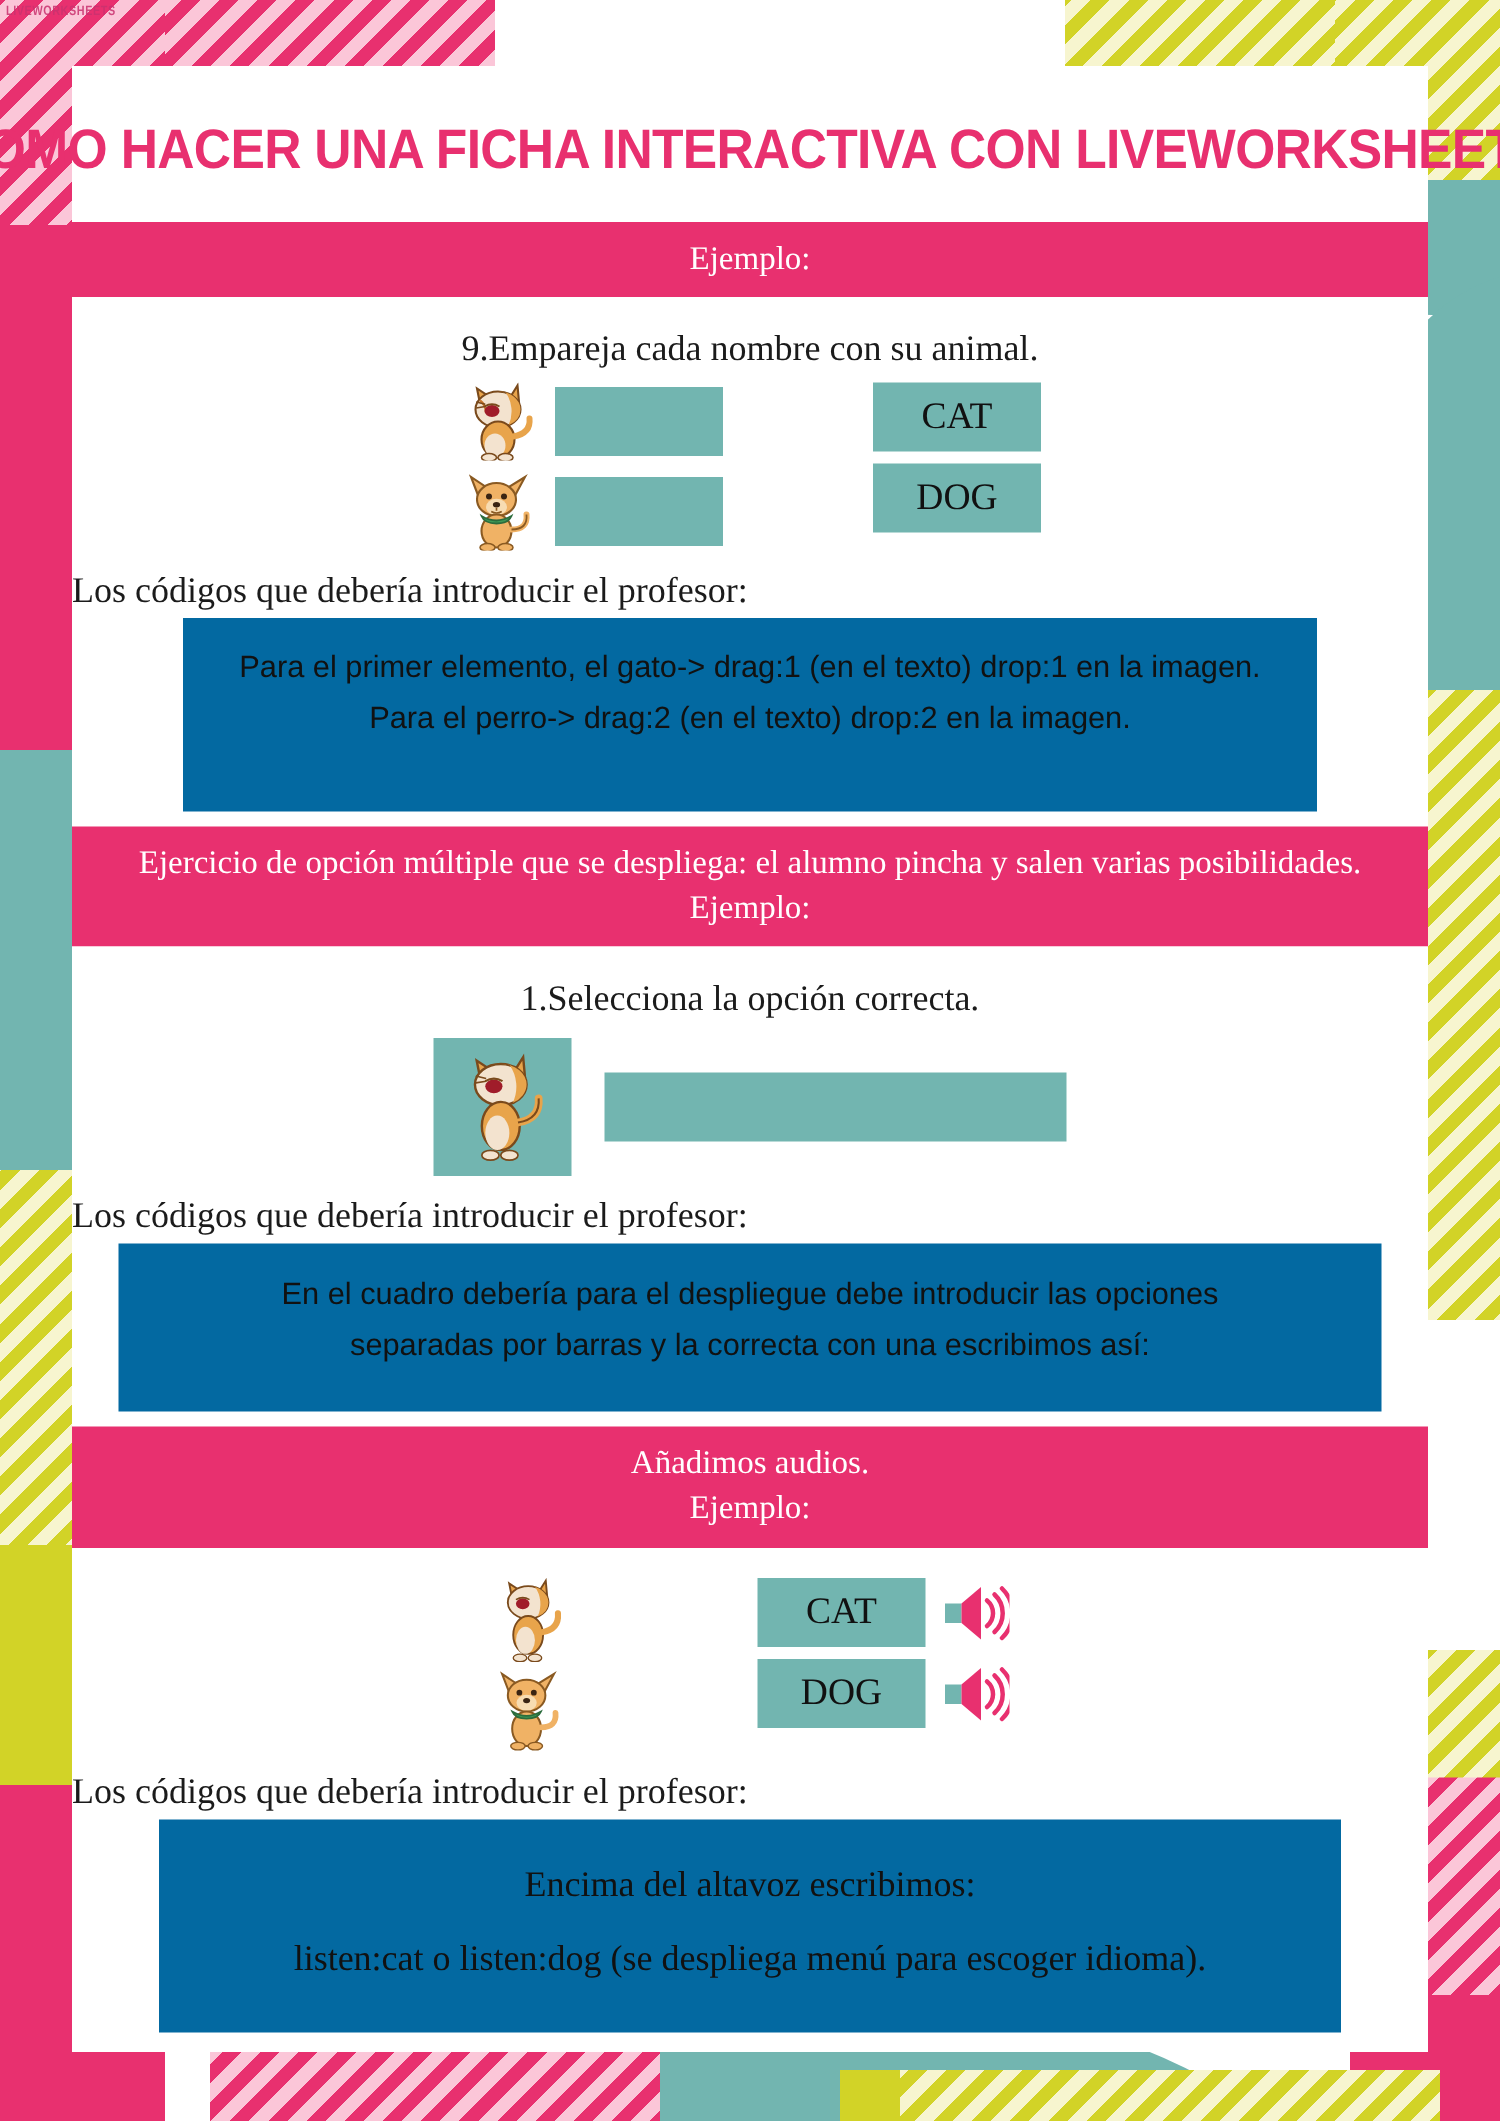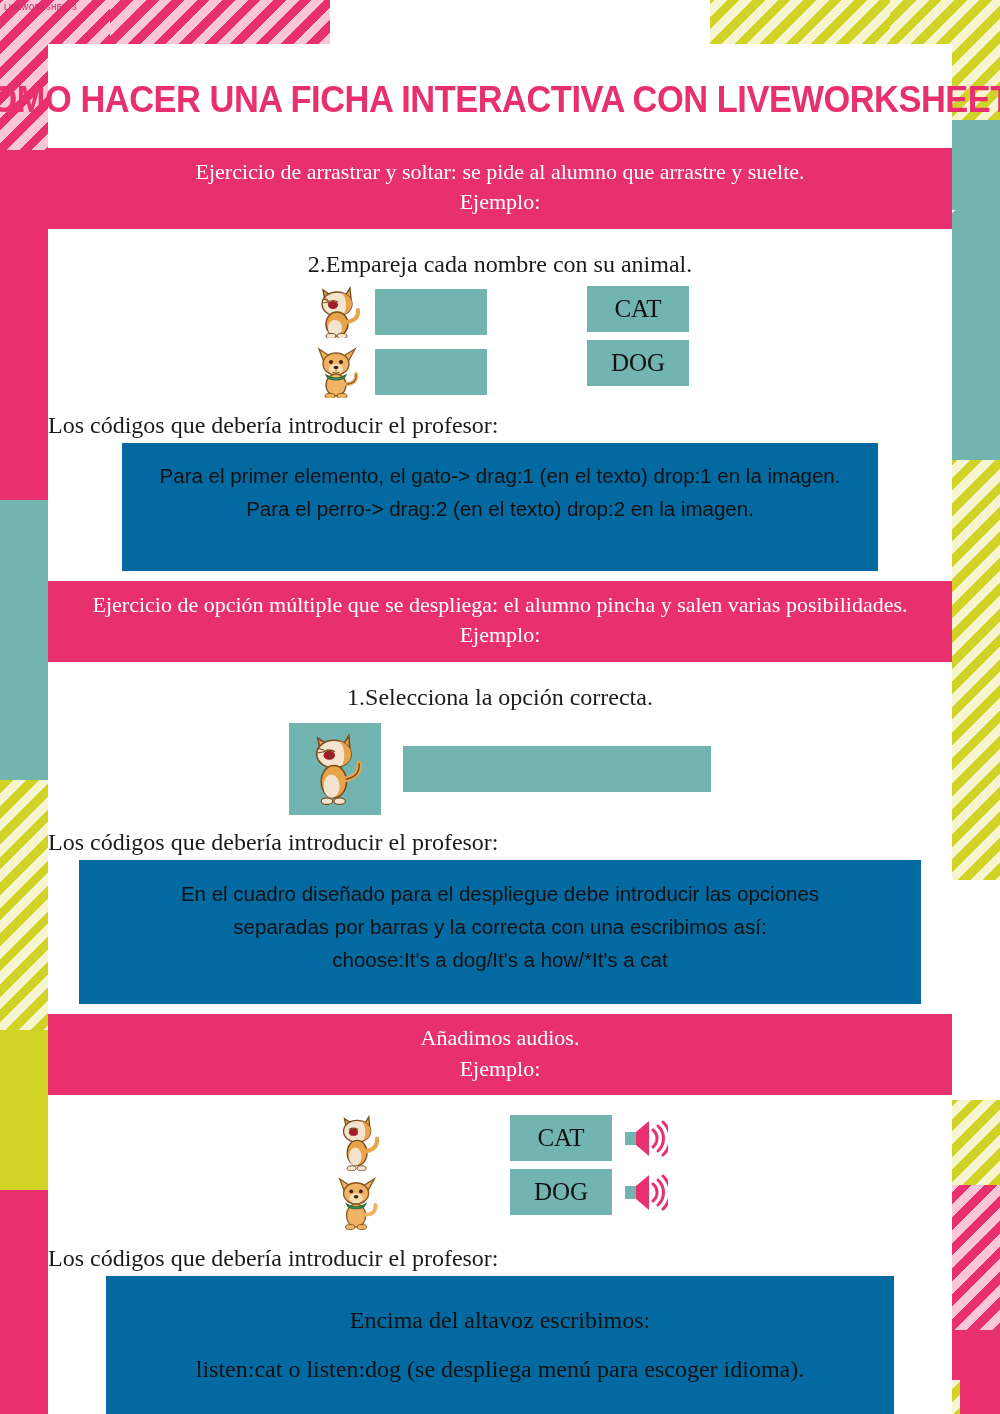--- a/index.html
+++ b/index.html
@@ -84,21 +84,21 @@
   
   .match{
     display:flex;justify-content:center;align-items:flex-start;
     gap:100px;margin:4px 0 0 0;
   }
   .match-left{display:flex;flex-direction:column;gap:8px;}
   .match-row{display:flex;align-items:center;gap:10px;}
   .drop{width:112px;height:46px;background:#72b5b0;}
   .match-right{display:flex;flex-direction:column;gap:8px;}
   .word{
-    width:102px;height:46px;background:#72b5b0;color:#111111;
+    width:112px;height:46px;background:#72b5b0;color:#111111;
     display:flex;align-items:center;justify-content:center;
     font-size:25px;font-family:"Liberation Serif",serif;
   }
 
   
   .choose{
     display:flex;justify-content:center;align-items:center;
     gap:22px;margin:12px 0 8px 0;
   }
   .img-tile{
@@ -149,26 +149,25 @@
   <div style="position:absolute;left:4px;top:2px;font-family:'Liberation Sans',sans-serif;font-size:9px;font-weight:bold;color:#c9326f;letter-spacing:0.5px;transform:scaleX(0.8);transform-origin:left top;opacity:.85;">LIVEWORKSHEETS</div>
 </div>
 
 <div id="sheet">
 
   <div class="title-wrap">
     <div class="title">COMO HACER UNA FICHA INTERACTIVA CON LIVEWORKSHEETS</div>
   </div>
 
   <div class="band">
-    <div class="line">Ejercicio de arrastrar y soltar: se pide al alumno que arrastre y suelte.</div>
     <div class="line">Ejemplo:</div>
   </div>
 
   <div class="block">
-    <div class="q">2.Empareja cada nombre con su animal.</div>
+    <div class="q">9.Empareja cada nombre con su animal.</div>
 
     <div class="match">
       <div class="match-left">
 
         <div class="match-row">
           <span>
             <svg class="pet" width="54" height="52" viewBox="0 0 54 52" aria-hidden="true">
               <path d="M14 14 L12 4 L21 10 Z" fill="#e8a44b" stroke="#7a4a1c" stroke-width="1.4"></path>
               <path d="M34 10 L39 2 L40 13 Z" fill="#e8a44b" stroke="#7a4a1c" stroke-width="1.4"></path>
               <ellipse cx="26" cy="18" rx="15" ry="12" fill="#f3e3cf" stroke="#7a4a1c" stroke-width="1.4"></ellipse>
@@ -247,23 +246,22 @@
             <ellipse cx="20" cy="59" rx="5" ry="2.8" fill="#f3e3cf" stroke="#7a4a1c" stroke-width="1"></ellipse>
             <ellipse cx="31" cy="59" rx="5" ry="2.8" fill="#f3e3cf" stroke="#7a4a1c" stroke-width="1"></ellipse>
           </svg>
         </span>
       </div>
       <div class="select"></div>
     </div>
 
     <div class="codes-label">Los códigos que debería introducir el profesor:</div>
     <div class="codebox cb2">
-      <div>En el cuadro diseñado para el despliegue debe introducir las opciones</div>
+      <div>En el cuadro debería para el despliegue debe introducir las opciones</div>
       <div>separadas por barras y la correcta con una escribimos así:</div>
-      <div>choose:It's a dog/It's a how/*It's a cat</div>
     </div>
   </div>
 
   <div class="band">
     <div class="line">Añadimos audios.</div>
     <div class="line">Ejemplo:</div>
   </div>
 
   <div class="block">
 

